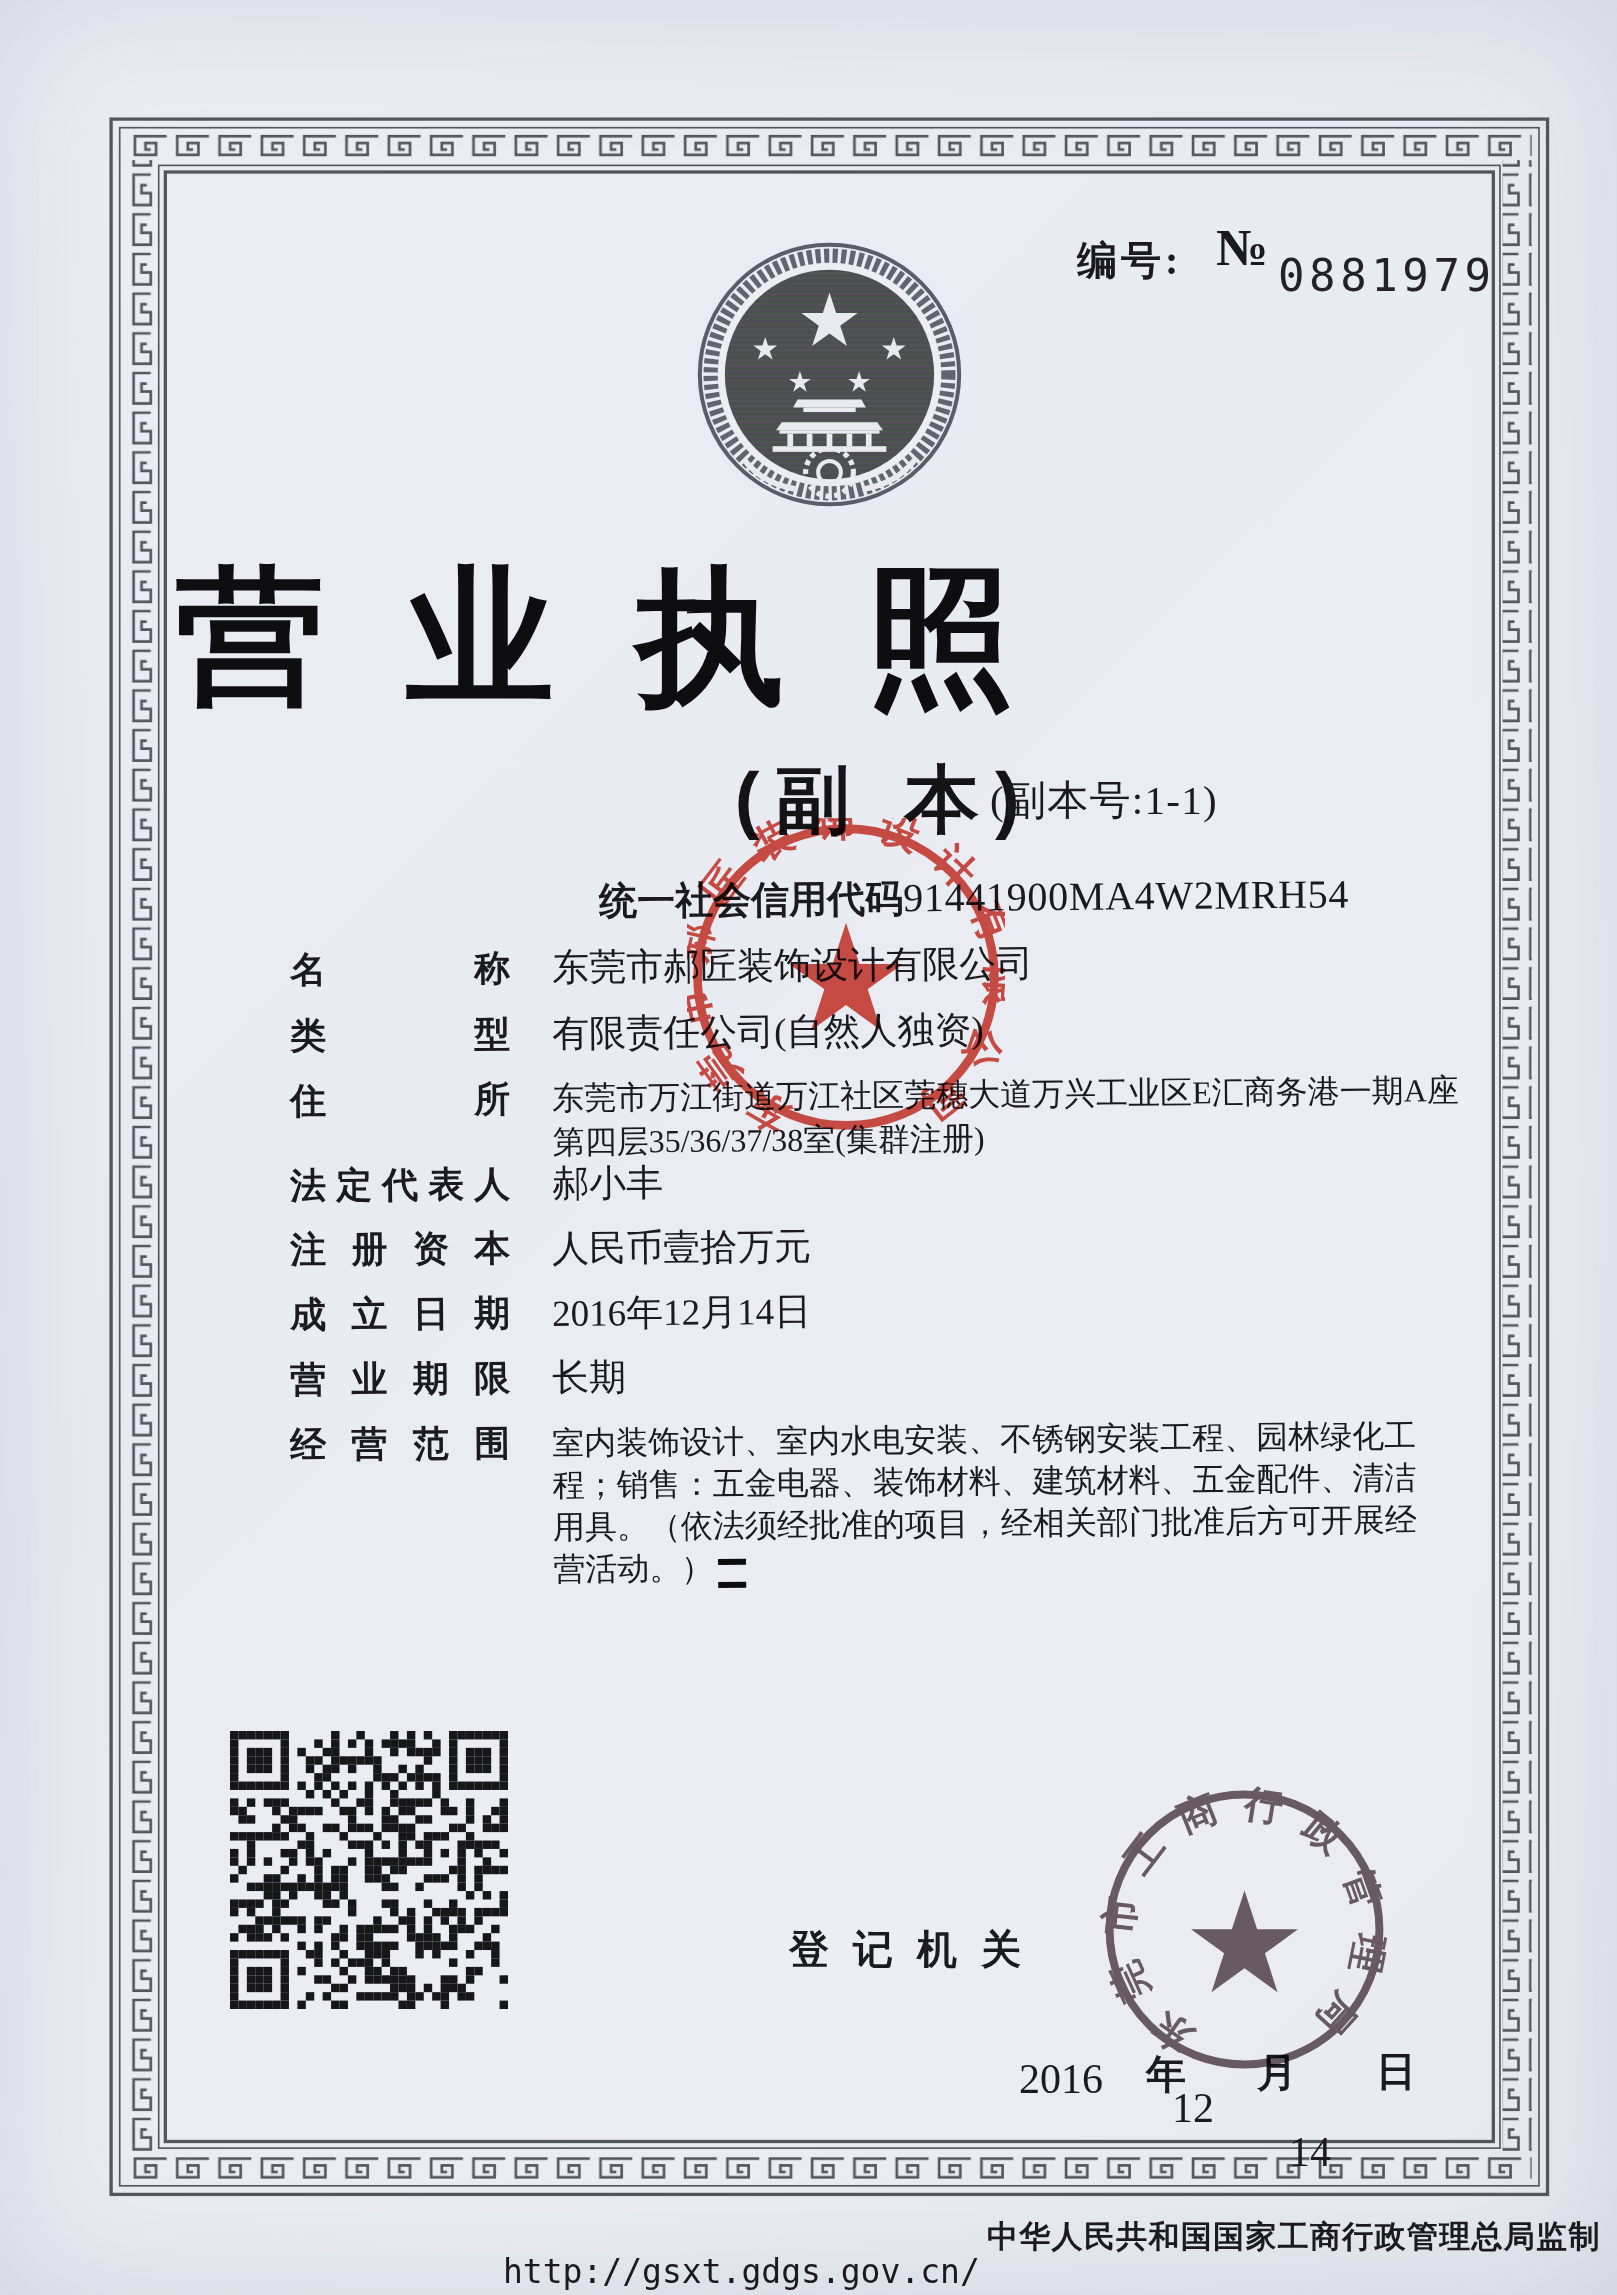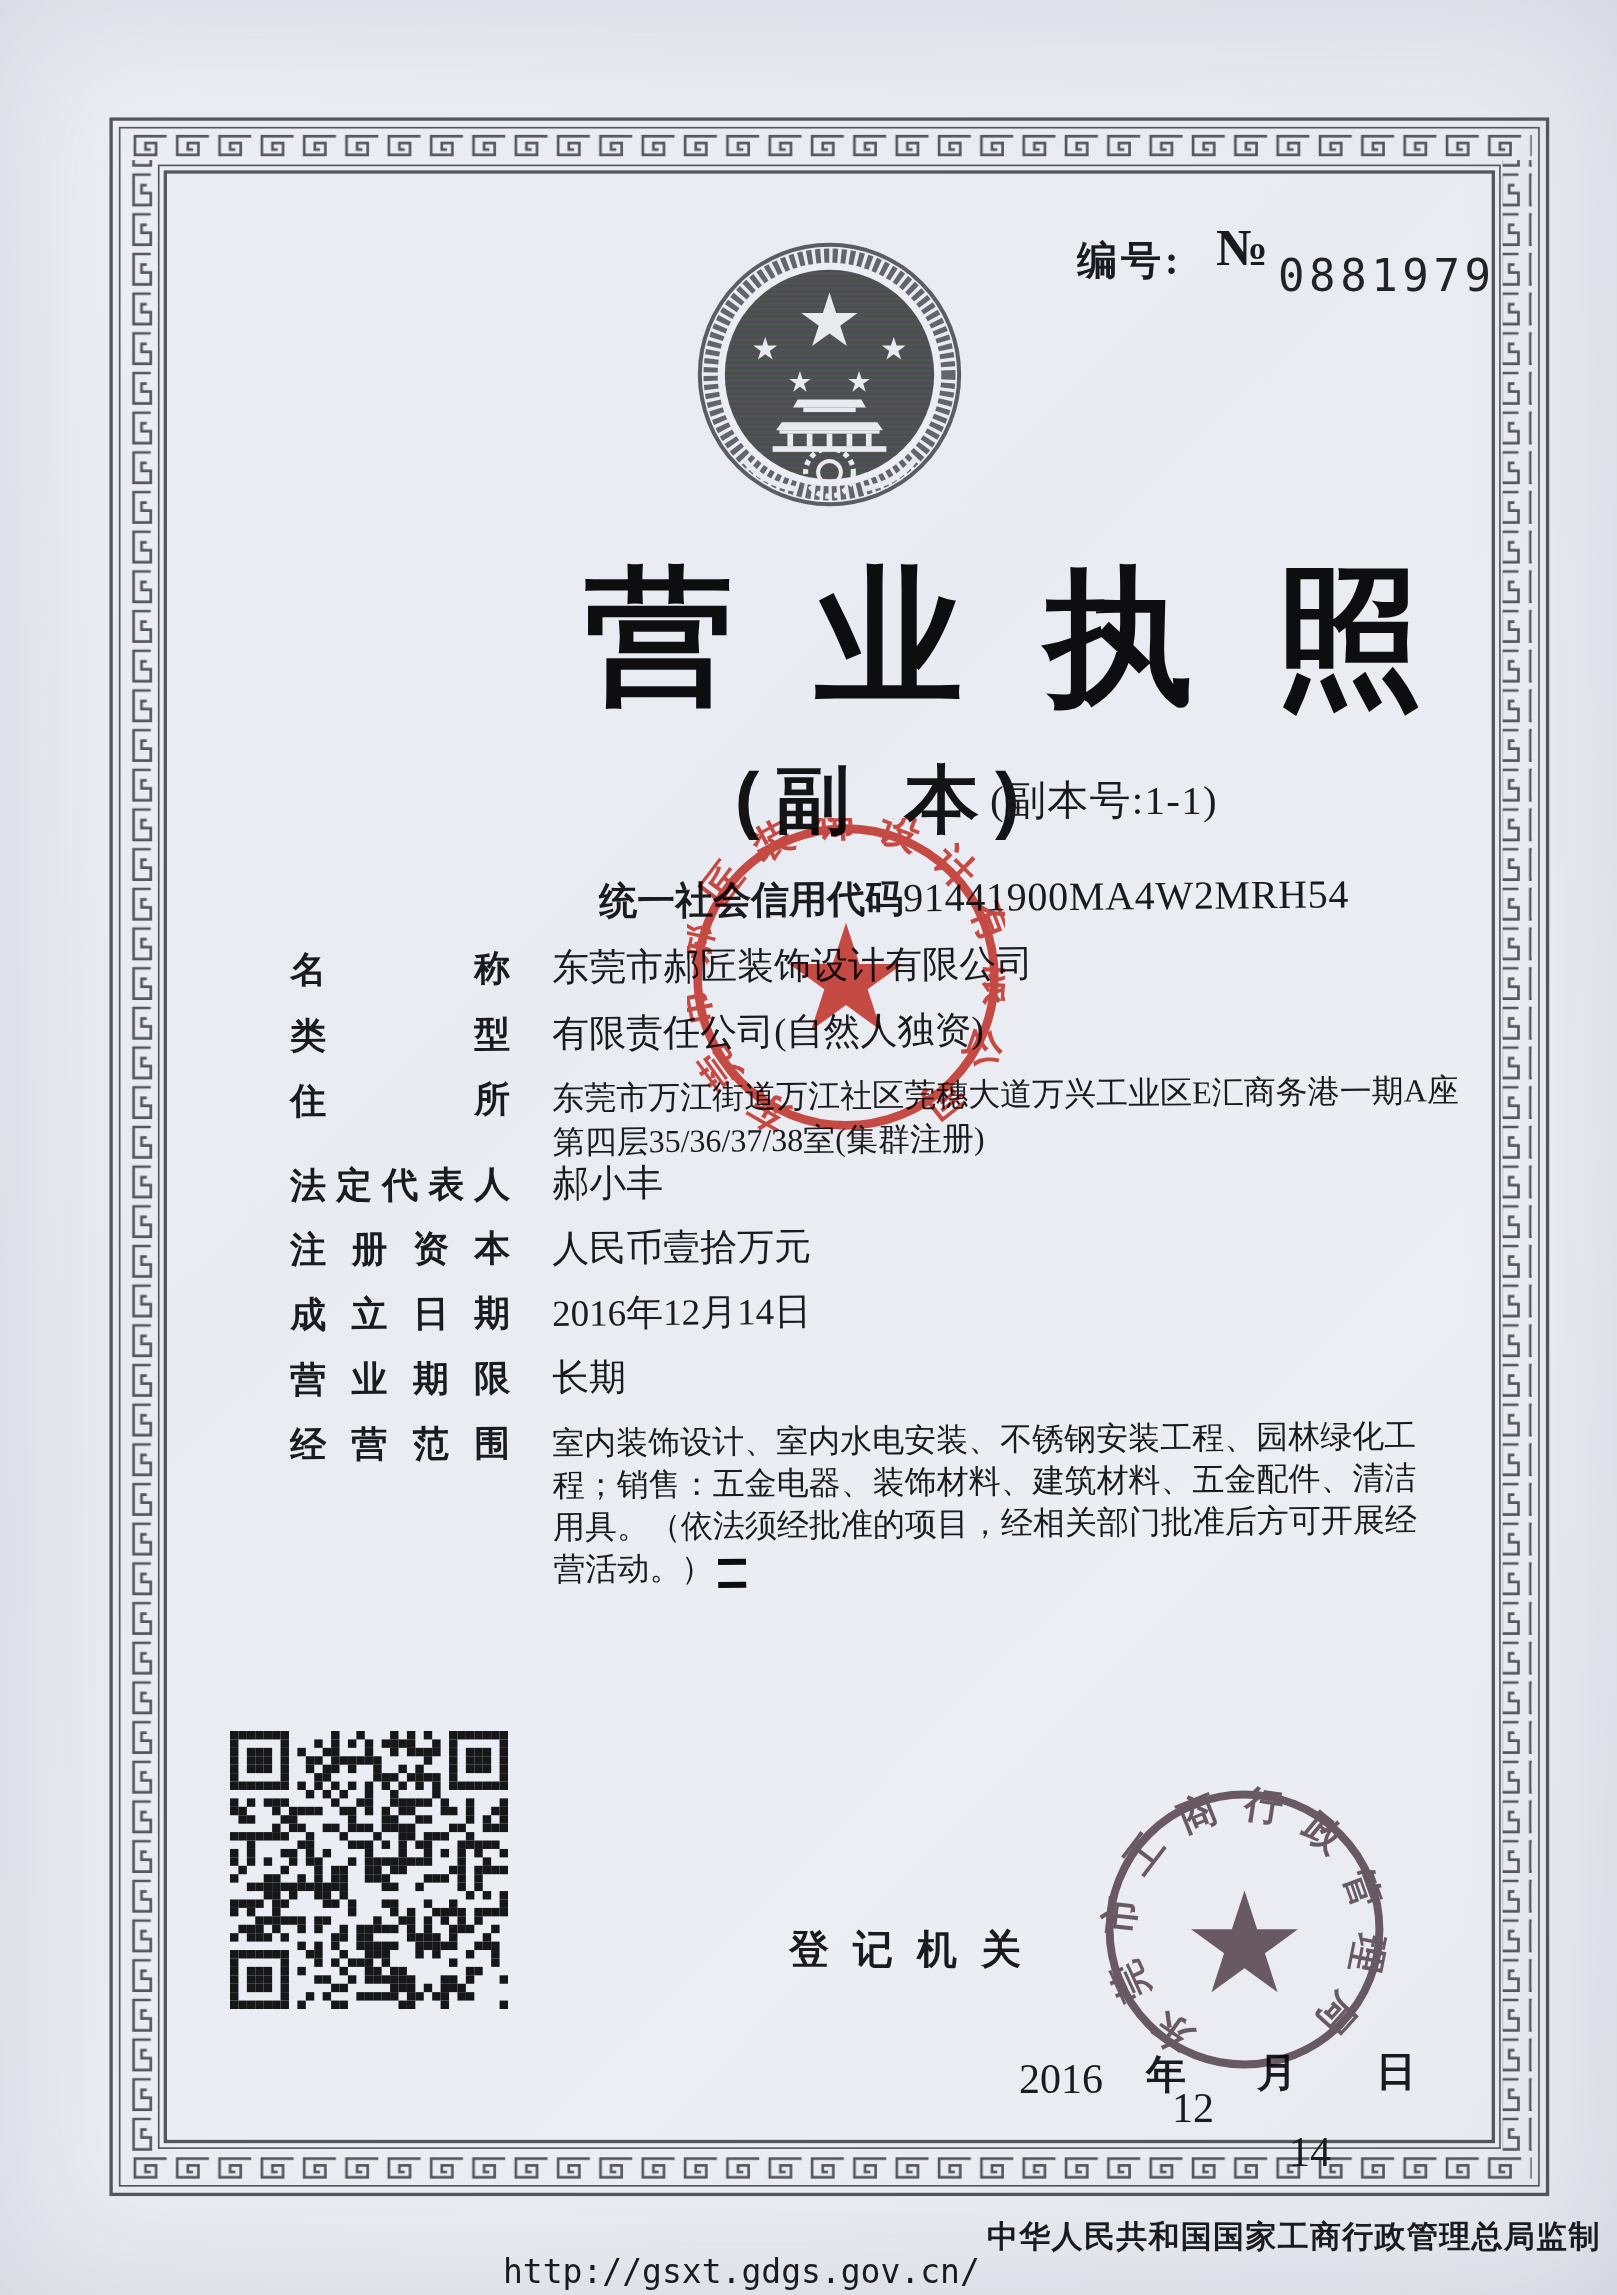--- a/index.html
+++ b/index.html
@@ -13,21 +13,21 @@
   .tilt{transform:rotate(-0.5deg);transform-origin:0 0;}
 
   .frame-svg{left:0;top:0;}
 
   .serial-label{left:1077px;top:233px;font-size:40px;font-weight:bold;letter-spacing:4px;}
   .numero{left:1216px;top:218px;font-size:52px;font-weight:bold;}
   .serial-digits{left:1278px;top:230px;font-size:44px;letter-spacing:4.6px;color:#232327;}
 
   .emblem{left:693px;top:238px;}
 
-  .title{left:112px;top:557px;width:1393px;text-align:right;font-size:148px;font-weight:900;
+  .title{left:112px;top:557px;width:1393px;text-align:left;font-size:148px;font-weight:900;
          letter-spacing:82px;padding-left:64px;box-sizing:border-box;line-height:1.1;color:#0e0e10;}
   .subtitle{left:726px;top:751px;font-size:74px;font-weight:900;letter-spacing:5.3px;color:#141416;font-family:Liberation Mono, monospace;}
   .copy-note{left:990px;top:773px;font-size:41px;font-weight:normal;letter-spacing:1.3px;}
 
   .credit-line{left:599px;top:876px;white-space:nowrap;}
   .credit-label{font-size:38px;font-weight:bold;}
   .credit-code{font-size:40px;letter-spacing:0.7px;}
 
   .row-label{left:290px;width:220px;font-size:36px;font-weight:bold;line-height:1.15;
              display:flex;justify-content:space-between;}

